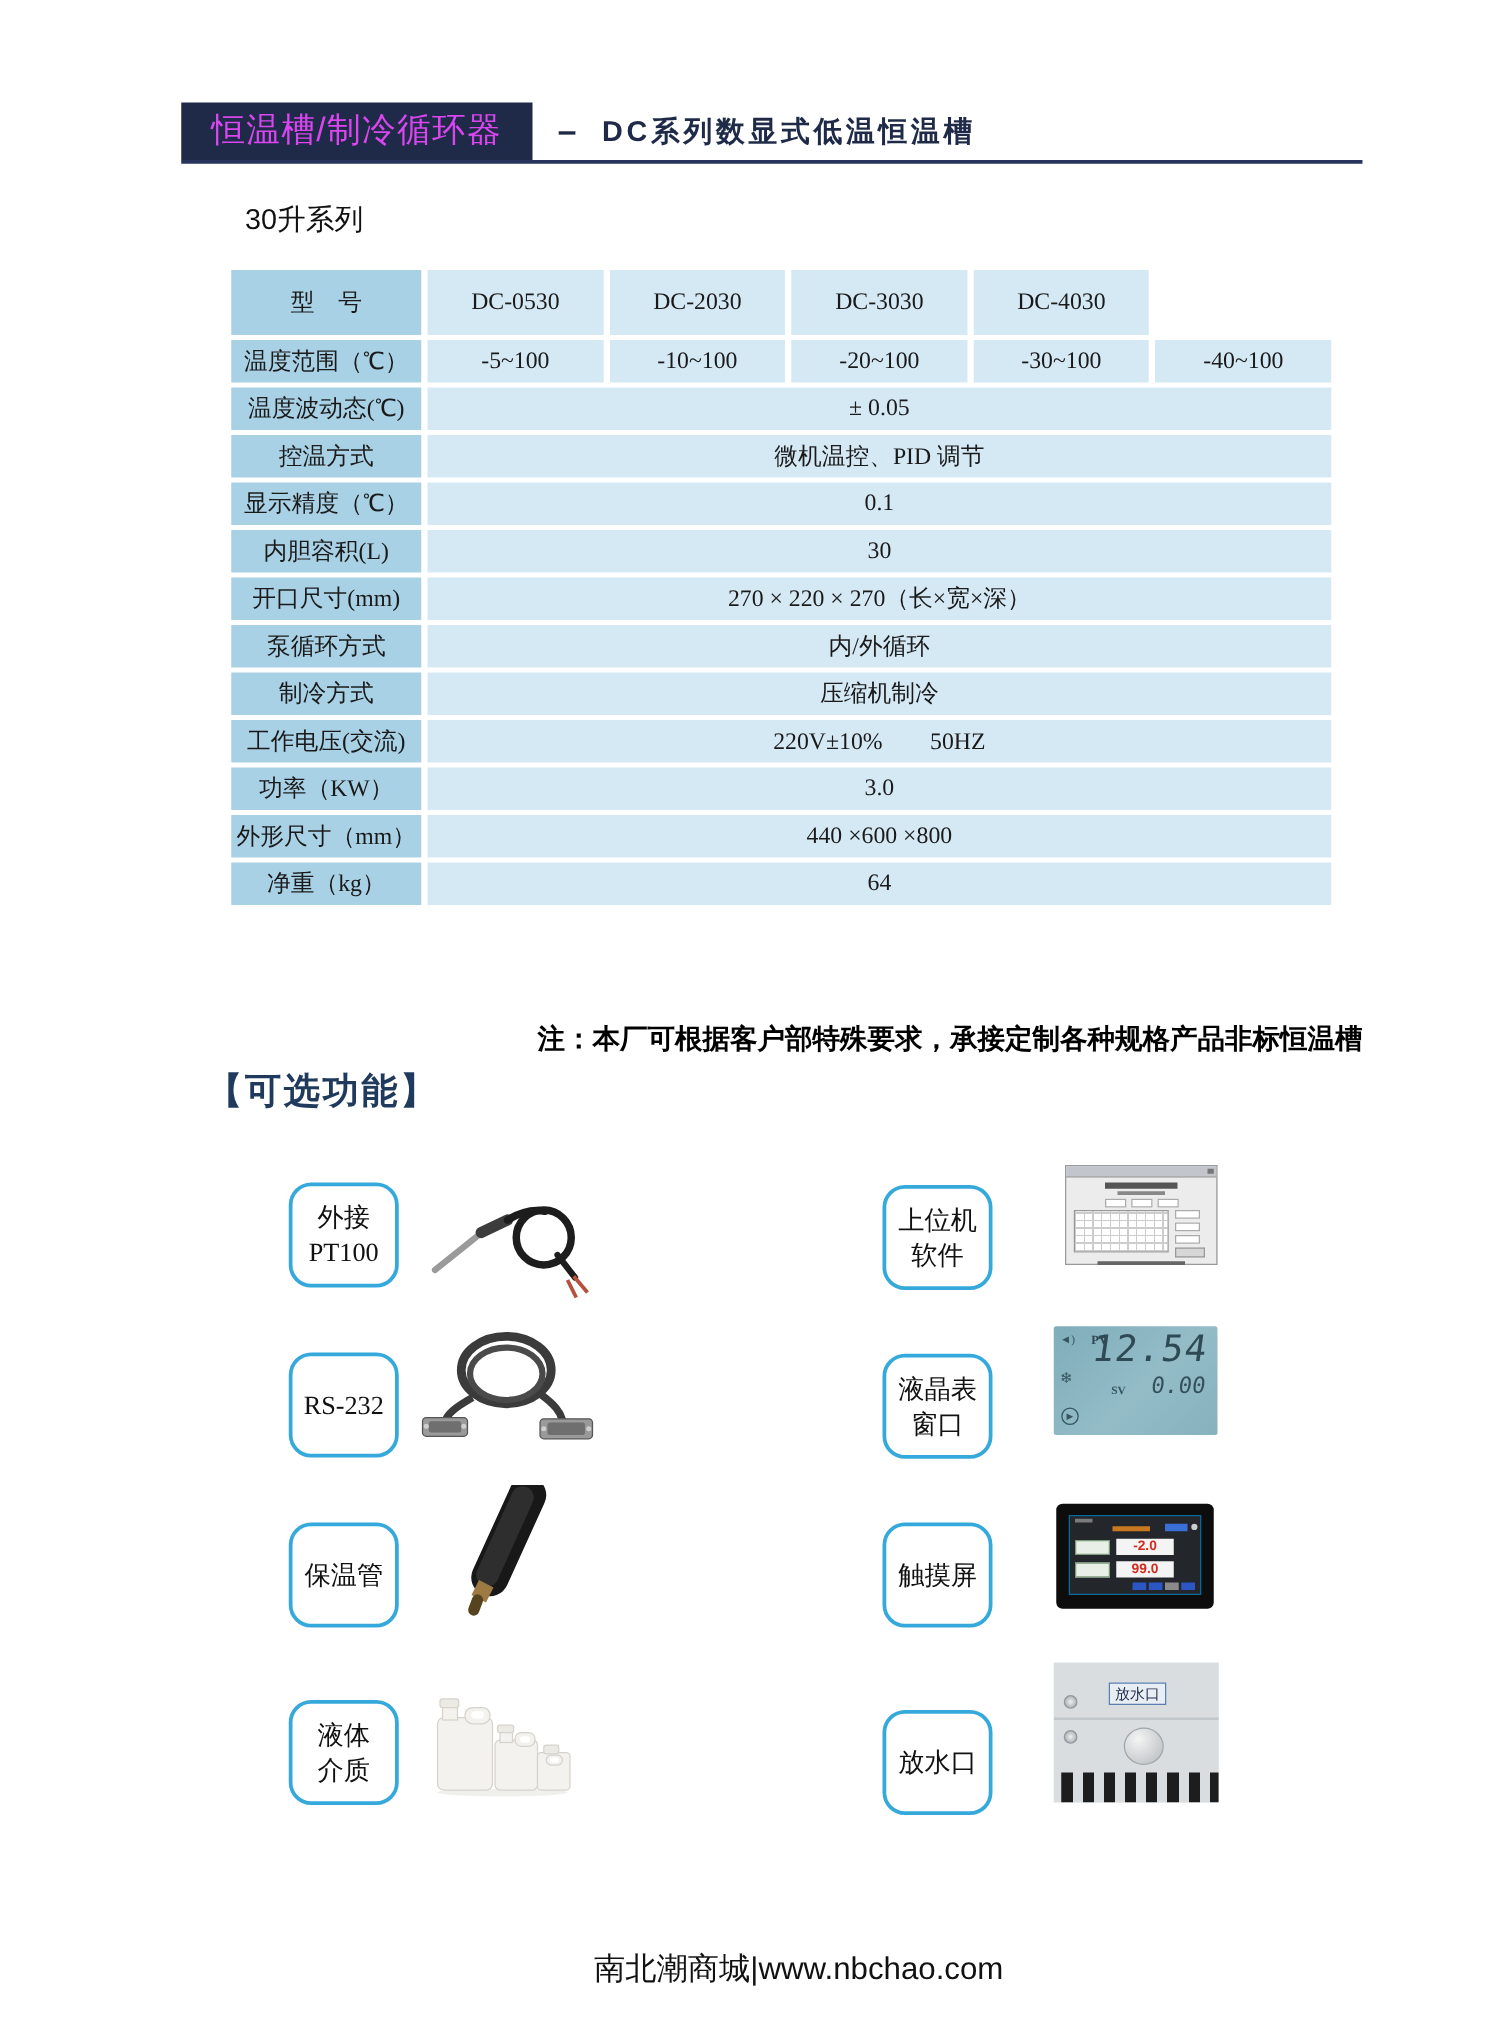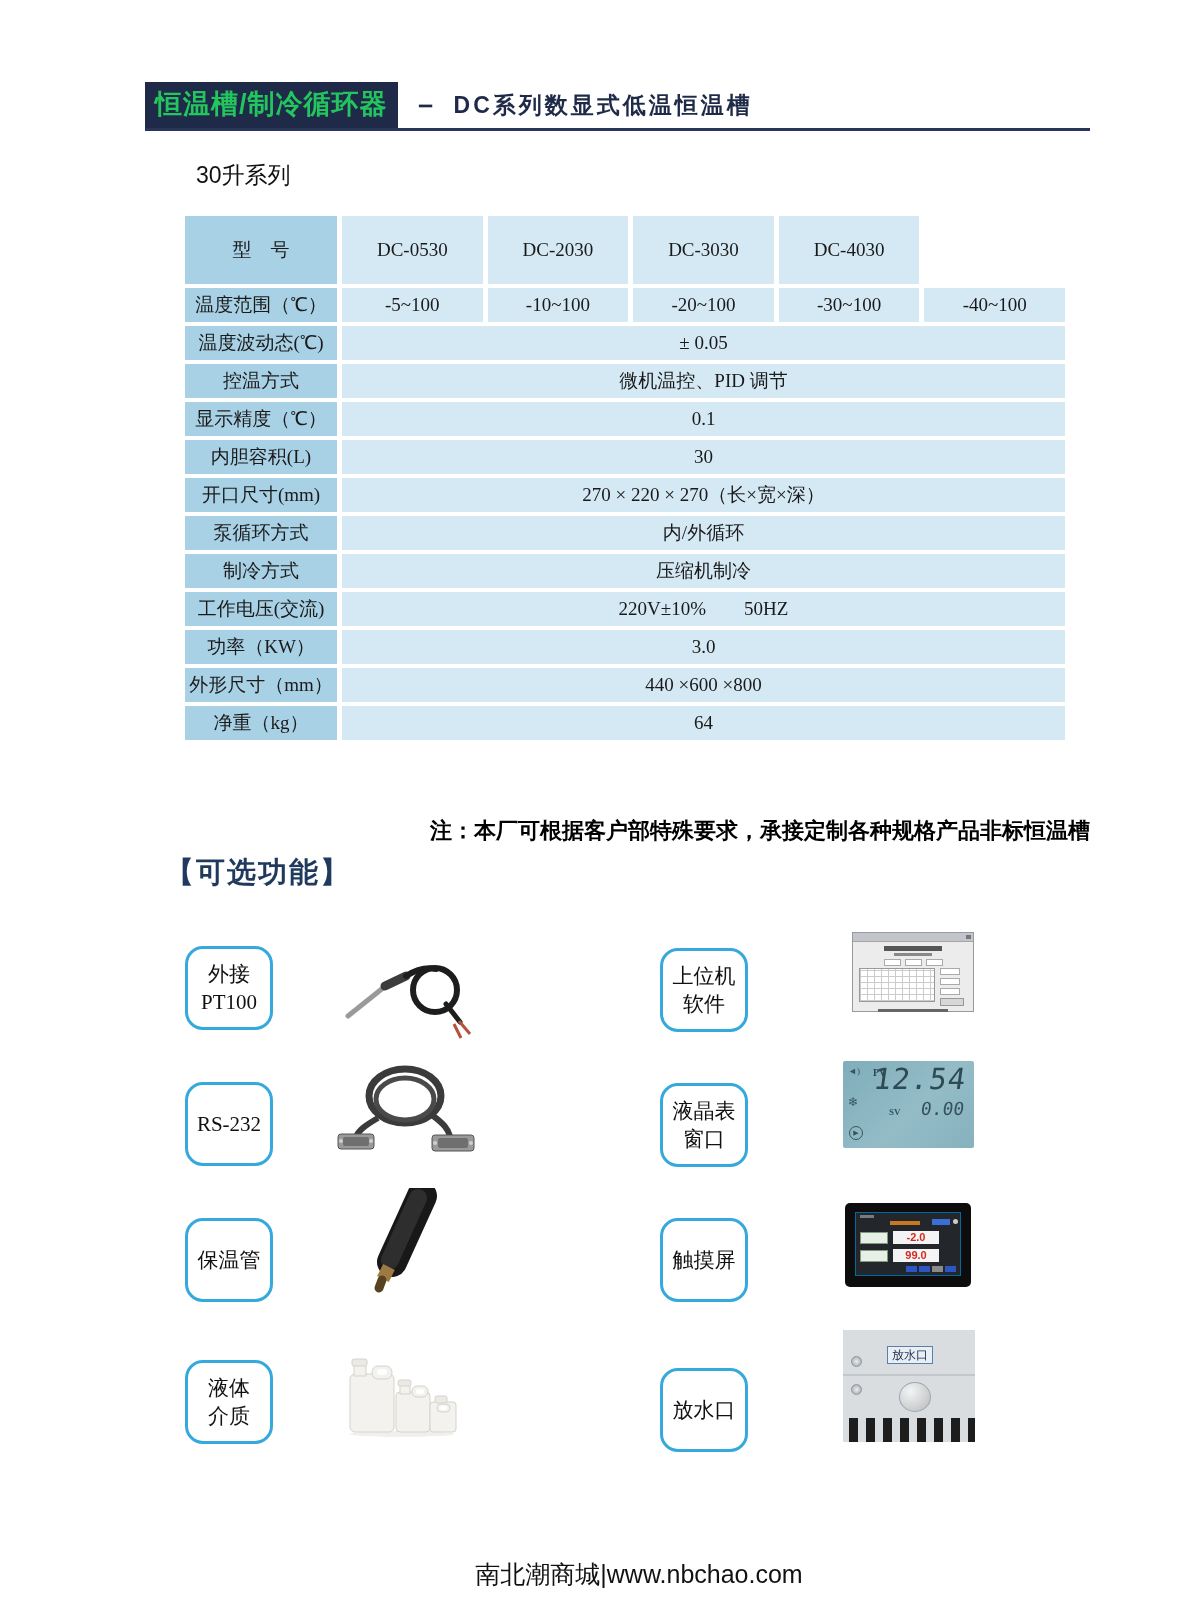--- a/index.html
+++ b/index.html
@@ -2,53 +2,53 @@
 <html><head>
 <meta charset="utf-8">
 <style>
   html,body { margin:0; padding:0; background:#fff; }
   .page { position:relative; width:1200px; height:1616px; background:#ffffff;
           font-family:"Liberation Serif", serif; overflow:hidden; }
 
   
   .hdr { position:absolute; left:145px; top:82px; display:flex; align-items:center;
          gap:14px; font-family:"Liberation Sans", sans-serif; }
-  .hdr-badge { background:#1e2a47; color:#22c55e; font-weight:bold; font-size:27px;
-               padding:4px 10px 6px; letter-spacing:1px; }
+  .hdr-badge { background:#1e2a47; color:#d946ef; font-weight:normal; font-size:27px;
+               padding:4px 24px 6px; letter-spacing:1px; }
   .hdr-dash { color:#1e2a47; font-weight:bold; font-size:28px; }
   .hdr-sub  { color:#1e2a47; font-weight:bold; font-size:23px; letter-spacing:3px; }
   .hdr-rule { position:absolute; left:145px; top:128px; width:945px; height:3px;
               background:#27355c; }
 
   .series { position:absolute; left:196px; top:160px; font-size:23px; color:#111;
             font-family:"Liberation Sans", sans-serif; }
 
   
   .spec-table { position:absolute; left:185px; top:216px; width:880px; }
   .trow { display:grid; grid-template-columns:152px repeat(5,1fr); column-gap:5px;
           margin-bottom:4px; }
   .trow.merged { grid-template-columns:152px 1fr; }
   .cell { display:flex; align-items:center; justify-content:center; text-align:center;
           font-size:19px; color:#1a1a1a; height:34px; white-space:pre-wrap; }
-  .trow.hd .cell { height:68px; }
+  .trow.hd .cell { height:52px; }
   .lbl { background:#a9d1e5; }
   .val { background:#d5e9f5; }
 
   .note { position:absolute; left:185px; top:816px; width:905px; text-align:right;
           font-weight:bold; font-size:22px; color:#000;
           font-family:"Liberation Sans", sans-serif; }
 
   .opt-title { position:absolute; left:165px; top:853px; font-size:29px; font-weight:bold;
                color:#1f3a5c; letter-spacing:2px; font-family:Liberation Serif, serif; }
 
   
   .badge { position:absolute; width:88px; height:84px; border:3px solid #35a9dc;
            border-radius:18px; background:#fff; display:flex; flex-direction:column;
            align-items:center; justify-content:center; font-size:21px; color:#111;
-           line-height:1.35; box-sizing:border-box; text-align:left; }
+           line-height:1.35; box-sizing:border-box; text-align:left;margin-left:46px; }
   .badge span { display:block; }
 
   .img-box { position:absolute; display:flex; align-items:center; justify-content:center; }
 
   
   .sw { width:122px; height:80px; background:#ececec; border:1px solid #9a9a9a;
         box-sizing:border-box; font-size:0; position:relative; }
   .sw-titlebar { height:8px; background:#c2c6cc; border-bottom:1px solid #a5a5a5; position:relative; }
   .sw-titlebar::after { content:""; position:absolute; right:2px; top:2px; width:5px; height:4px; background:#777; }
   .sw-t1 { width:58px; height:5px; background:#555; margin:4px auto 2px; }

